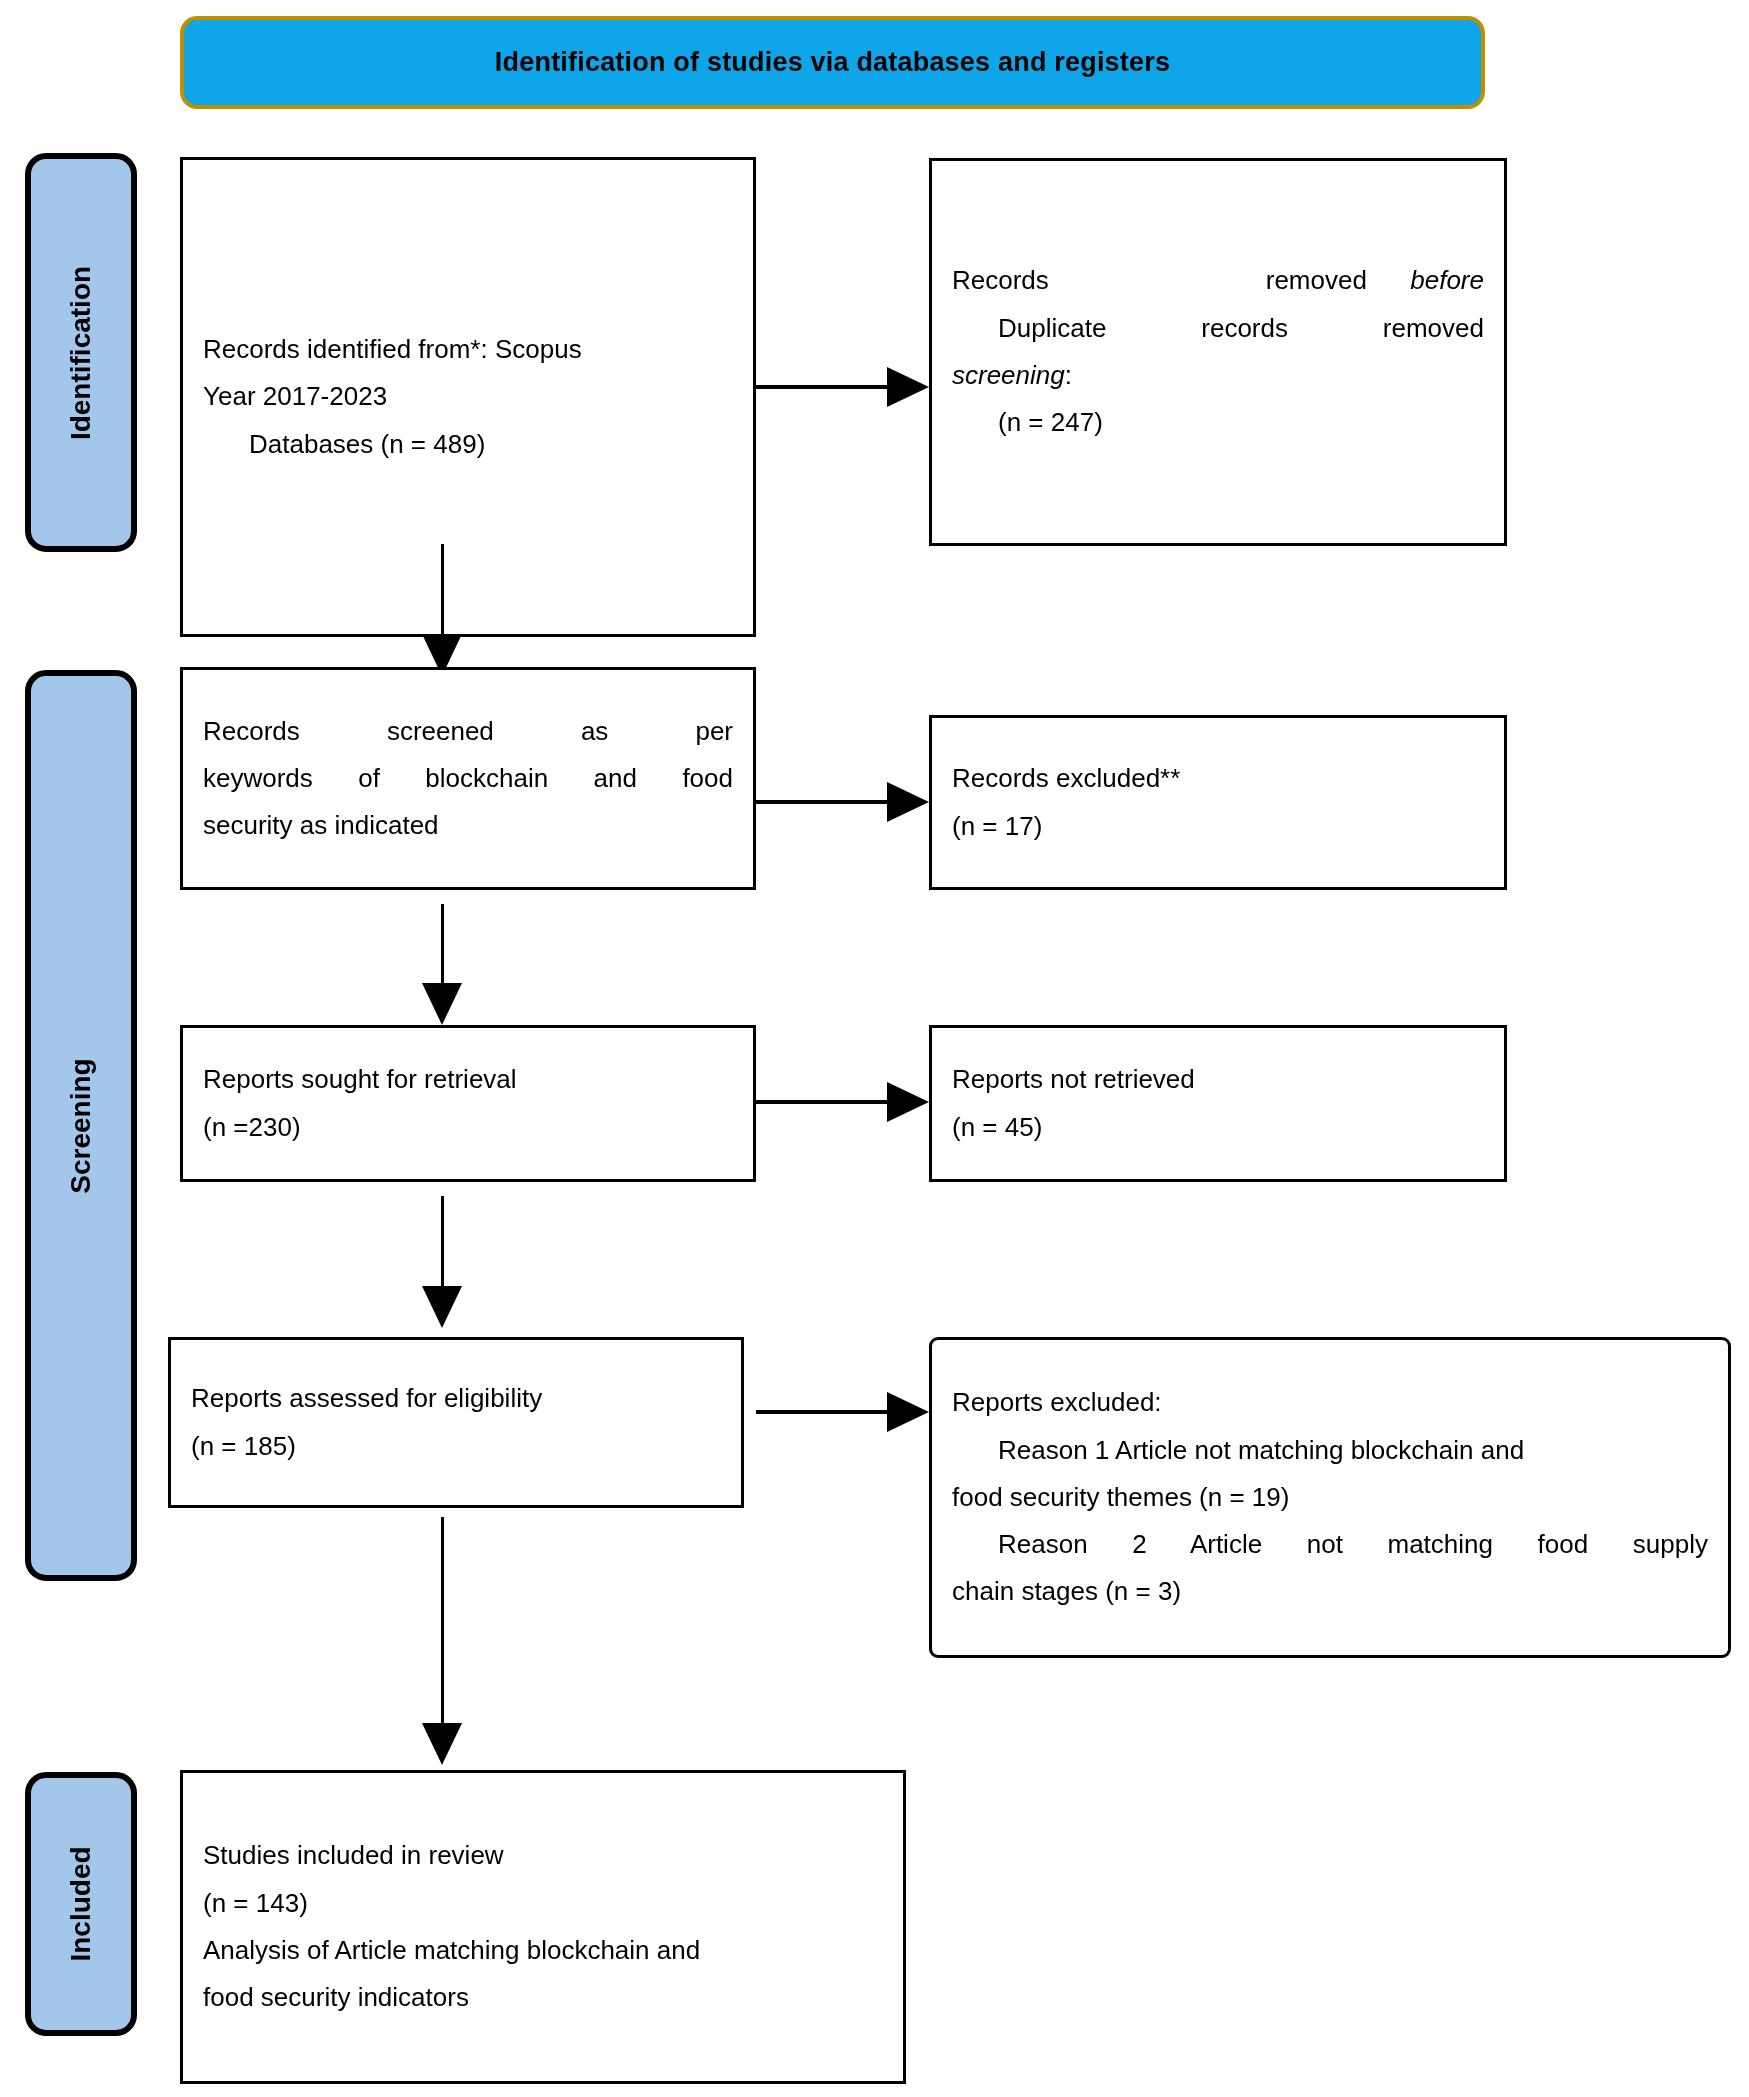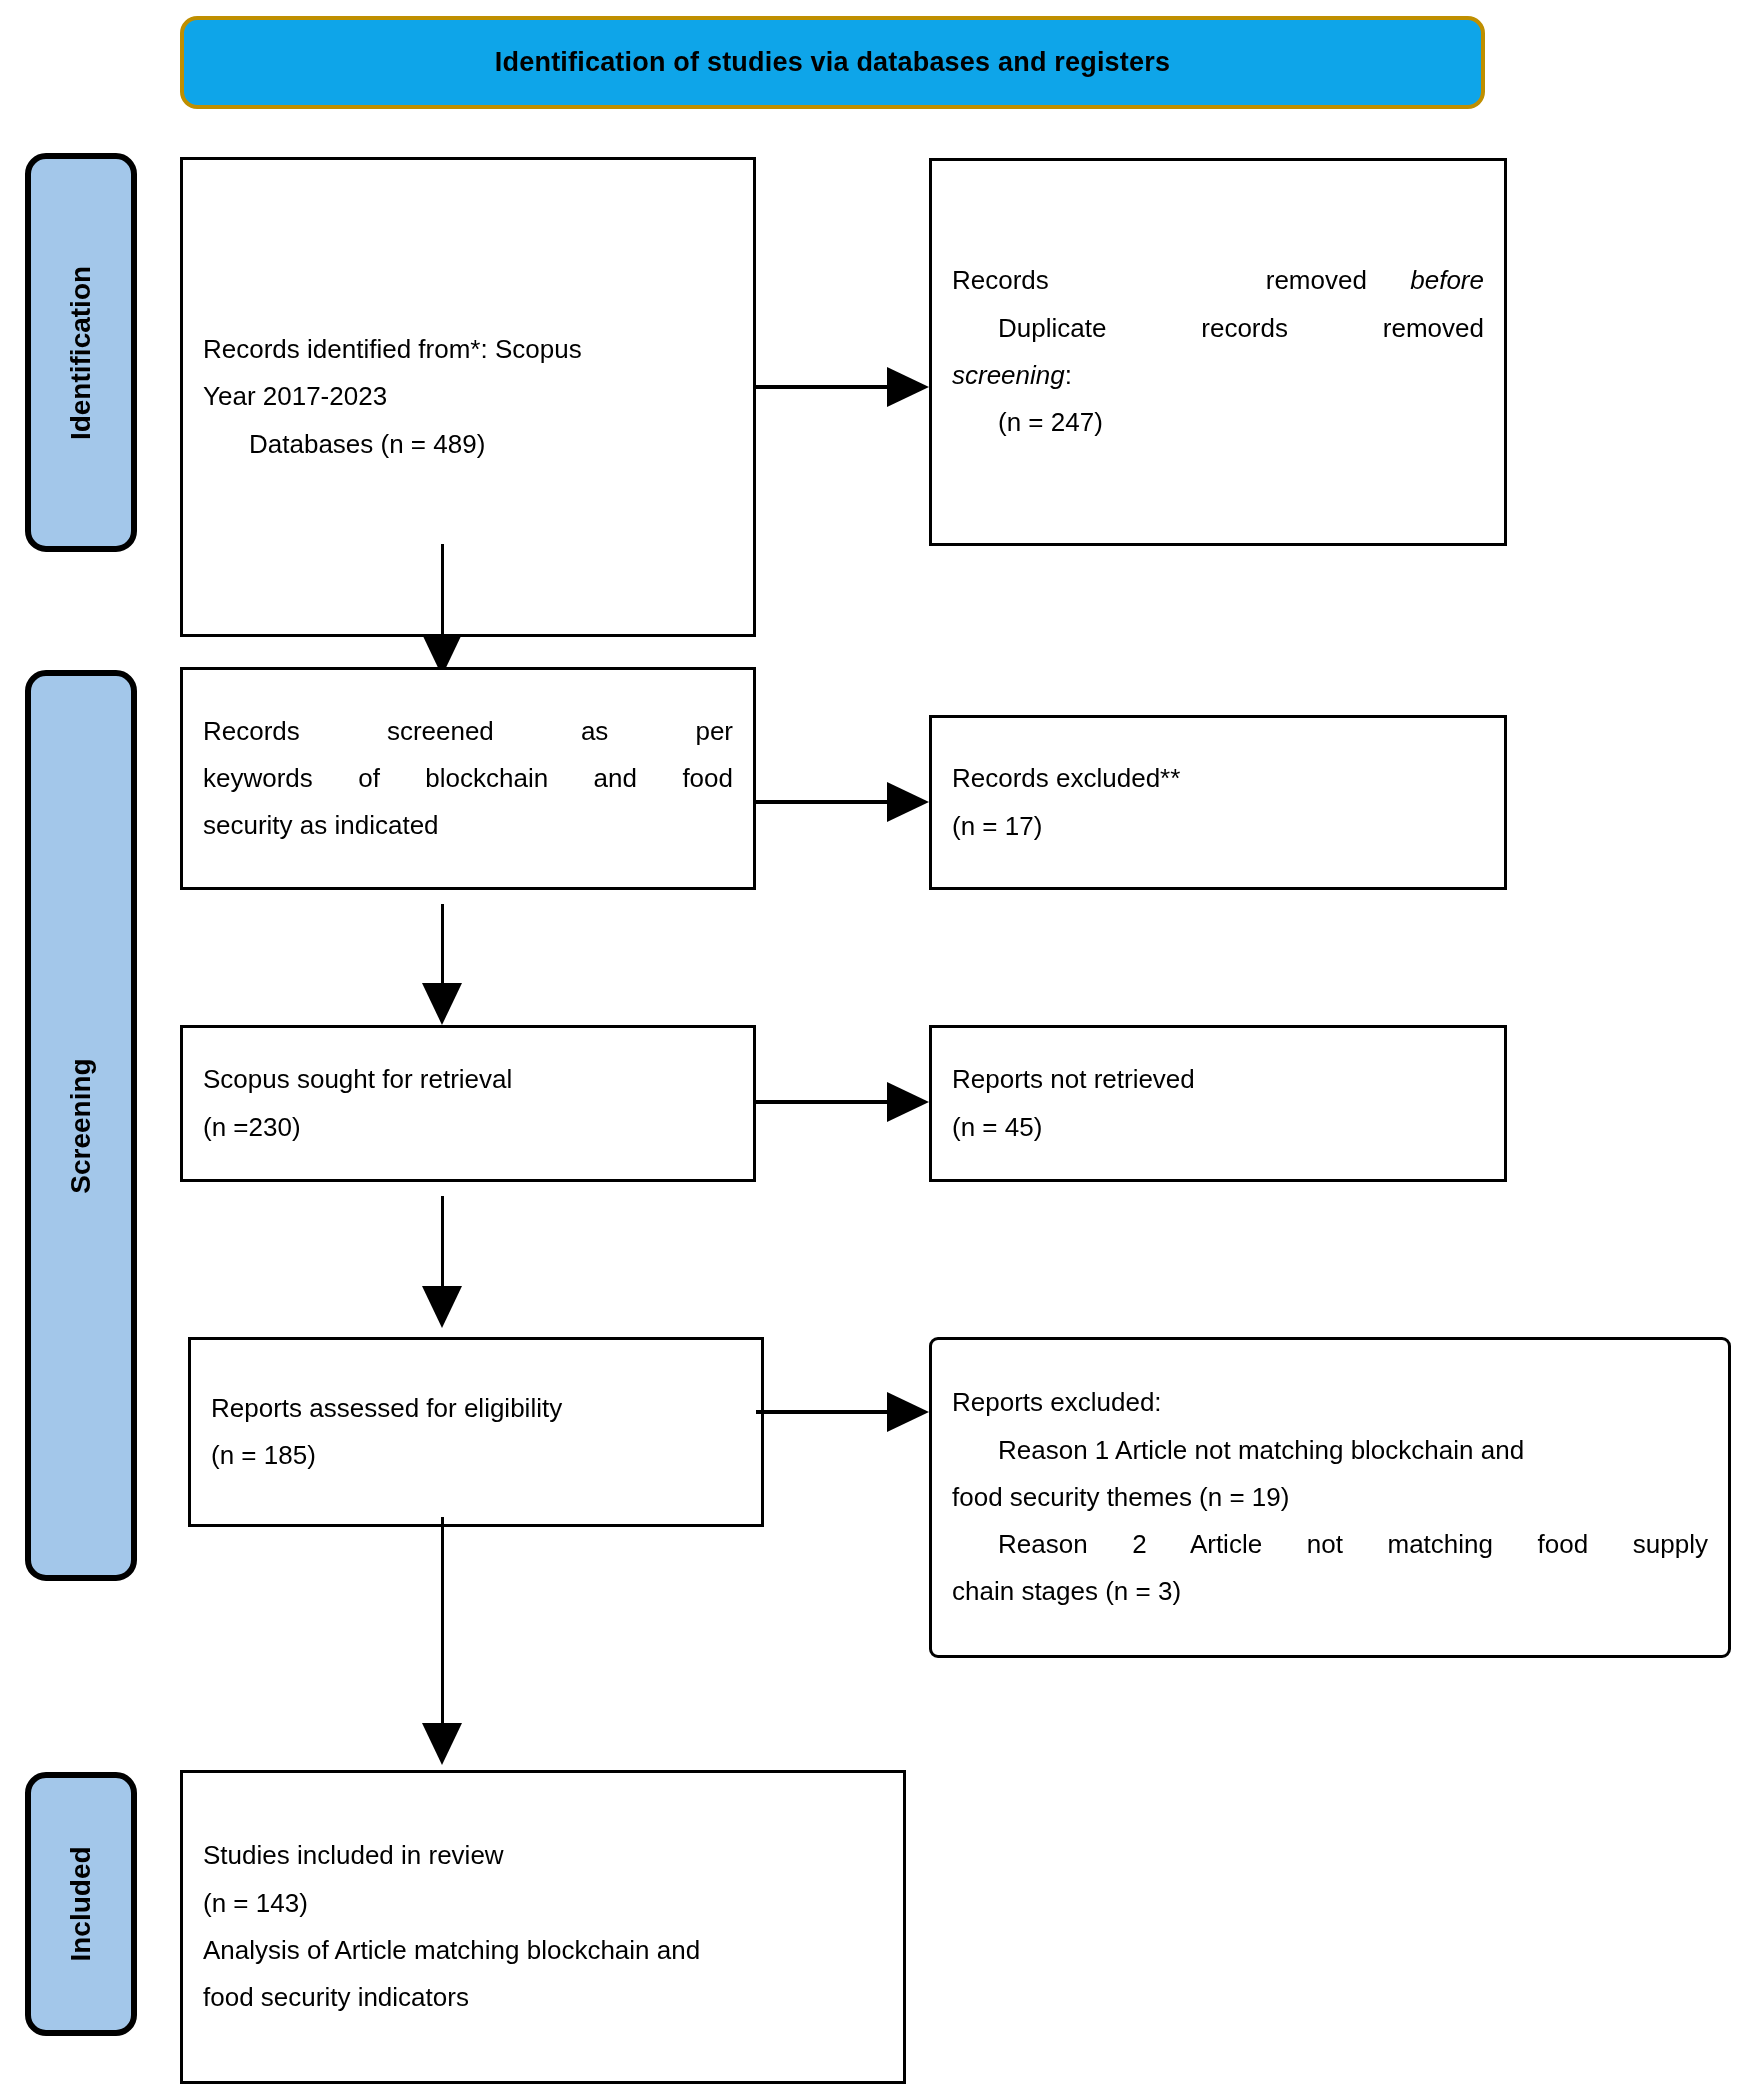--- a/index.html
+++ b/index.html
@@ -203,21 +203,21 @@
     </div>
   </div>
 
   <div class="arrow-v" style="left:401px; top:904px; width:82px; height:121px;">
     <div class="stem" style="height:80px;"></div>
     <div class="head"></div>
   </div>
 
   <div class="box" style="left:180px; top:1025px; width:576px; height:157px;">
     <div class="box-inner">
-      <div class="line">Scopus sought for retrieval</div>
+      <div class="line">Reports sought for retrieval</div>
       <div class="line">(n =230)</div>
     </div>
   </div>
 
   <div class="arrow-h" style="left:756px; top:1077px; width:173px; height:50px;">
     <div class="stem" style="width:150px;"></div>
     <div class="head"></div>
   </div>
 
   <div class="box" style="left:929px; top:1025px; width:578px; height:157px;">
@@ -225,21 +225,21 @@
       <div class="line">Reports not retrieved</div>
       <div class="line">(n = 45)</div>
     </div>
   </div>
 
   <div class="arrow-v" style="left:401px; top:1196px; width:82px; height:132px;">
     <div class="stem" style="height:91px;"></div>
     <div class="head"></div>
   </div>
 
-  <div class="box" style="left:188px; top:1337px; width:576px; height:190px;">
+  <div class="box" style="left:168px; top:1337px; width:576px; height:171px;">
     <div class="box-inner">
       <div class="line">Reports assessed for eligibility</div>
       <div class="line">(n = 185)</div>
     </div>
   </div>
 
   <div class="arrow-h" style="left:756px; top:1387px; width:173px; height:50px;">
     <div class="stem" style="width:150px;"></div>
     <div class="head"></div>
   </div>

